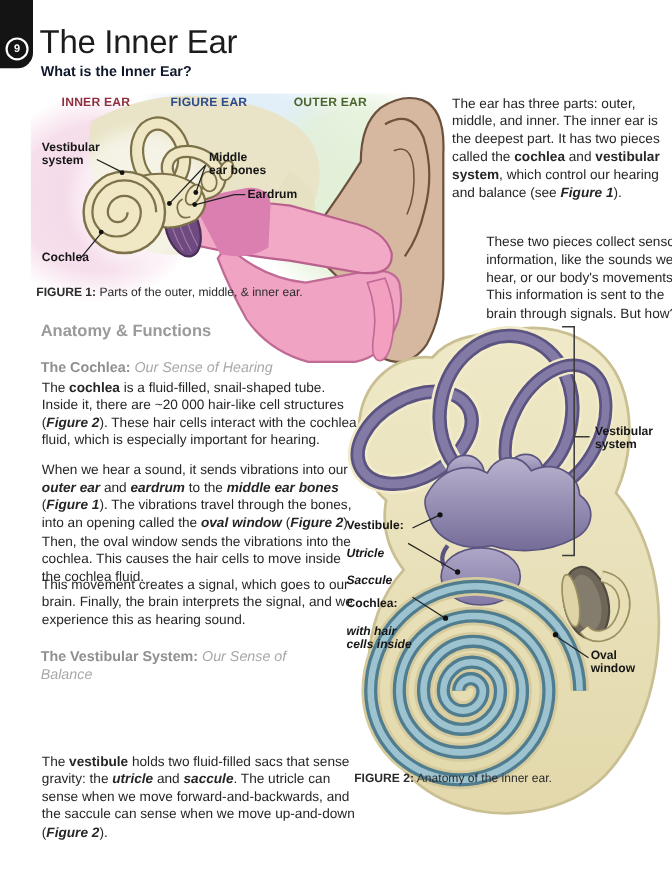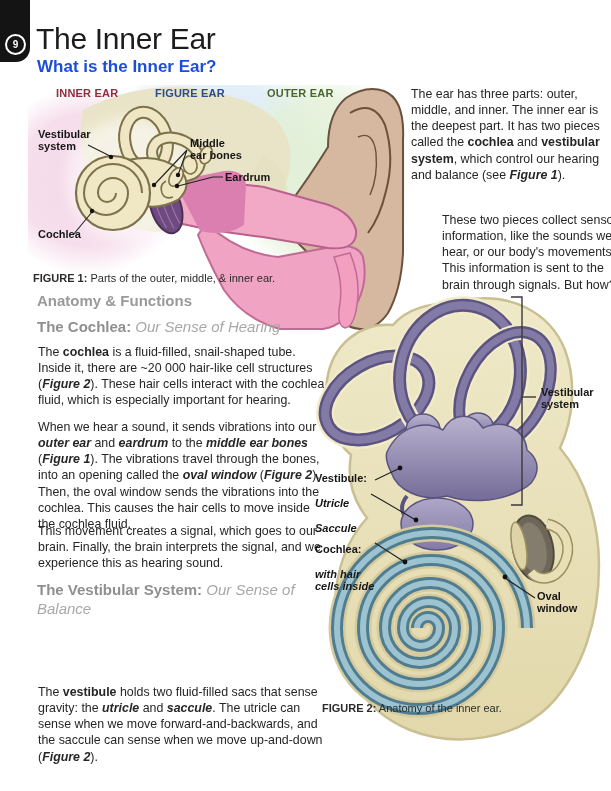--- a/index.html
+++ b/index.html
@@ -5,27 +5,27 @@
   html,body{margin:0;padding:0;background:#9a9a9a;}
   .page{position:relative;width:611px;height:791px;background:#ffffff;overflow:hidden;
         font-family:"Liberation Sans",sans-serif;color:#262626;}
   .abs{position:absolute;}
 
   
   .chapter-tab{left:0;top:0;width:30px;height:62px;background:#141414;border-bottom-right-radius:14px;}
   .chapter-num{left:5px;top:34px;width:17px;height:17px;border:2px solid #fff;border-radius:50%;
                background:#141414;color:#fff;font-size:10px;font-weight:700;text-align:center;line-height:17px;}
   .page-title{left:36px;top:22px;font-size:30px;letter-spacing:-0.3px;color:#1c1c1c;}
-  .page-subtitle{left:37px;top:57px;font-size:17px;font-weight:700;color:#1d4ed8;}
+  .page-subtitle{left:37px;top:57px;font-size:13px;font-weight:700;color:#0f172a;}
 
   
   .body-text{font-size:12.4px;line-height:1.3;color:#262626;margin-left:8px;}
   .rt-b{font-weight:700}.rt-bi{font-weight:700;font-style:italic}
   .h-gray{font-size:15px;font-weight:700;color:#9a9a9a;}
-  .h-sub{font-size:15px;}
+  .h-sub{font-size:13px;margin-top:8px;}
   .h-sub .hb{font-weight:700;color:#8f8f8f;}
   .h-sub .hi{font-style:italic;color:#a8a8a8;}
   .caption{font-size:11px;color:#2b2b2b;}
   .caption .tag{font-weight:700;}
 
   
   .fig-label{font-size:11px;font-weight:700;color:#161616;line-height:1.12;white-space:pre-line;}
   .region{font-size:11px;font-weight:800;letter-spacing:.2px;}
   .r-inner{color:#8e2f3f}.r-middle{color:#2c4a8c}.r-outer{color:#4a662e}
   .lbl-right{text-align:left;}
@@ -126,21 +126,21 @@
     <div class="abs region r-inner" style="left:12px;top:2px;margin-left:16px;">INNER EAR</div>
     <div class="abs region r-middle" style="left:127px;top:2px;">FIGURE EAR</div>
     <div class="abs region r-outer" style="left:239px;top:2px;">OUTER EAR</div>
     <div class="abs fig-label" style="left:10px;top:43px;">Vestibular
 system</div>
     <div class="abs fig-label" style="left:162px;top:52px;">Middle
 ear bones</div>
     <div class="abs fig-label" style="left:197px;top:86px;">Eardrum</div>
     <div class="abs fig-label" style="left:10px;top:143px;">Cochlea</div>
   </div>
-  <div class="abs caption" style="left:33px;top:272px;">
+  <div class="abs caption" style="left:33px;top:260px;">
     <span class="tag">FIGURE 1:</span><span> Parts of the outer, middle, &amp; inner ear.</span>
   </div>
 
   <div class="abs body-text" style="left:403px;top:86px;width:192px;"><span class="rt-n">The ear has three parts: outer, middle, and inner. The inner ear is the deepest part. It has two pieces called the </span><span class="rt-b">cochlea</span><span class="rt-n"> and </span><span class="rt-b">vestibular system</span><span class="rt-n">, which control our hearing and balance (see </span><span class="rt-bi">Figure 1</span><span class="rt-n">).</span></div>
   <div class="abs body-text" style="left:403px;top:212px;width:192px;padding-left:31px;"><span class="rt-n">These two pieces collect sensory information, like the sounds we hear, or our body's movements. This information is sent to the brain through signals. But how?</span></div>
 
   <div class="abs h-gray" style="left:37px;top:292px;">Anatomy &amp; Functions</div>
   <div class="abs h-sub" style="left:37px;top:318px;">
     <span class="hb">The Cochlea:</span><span class="hi"> Our Sense of Hearing</span>
   </div>

